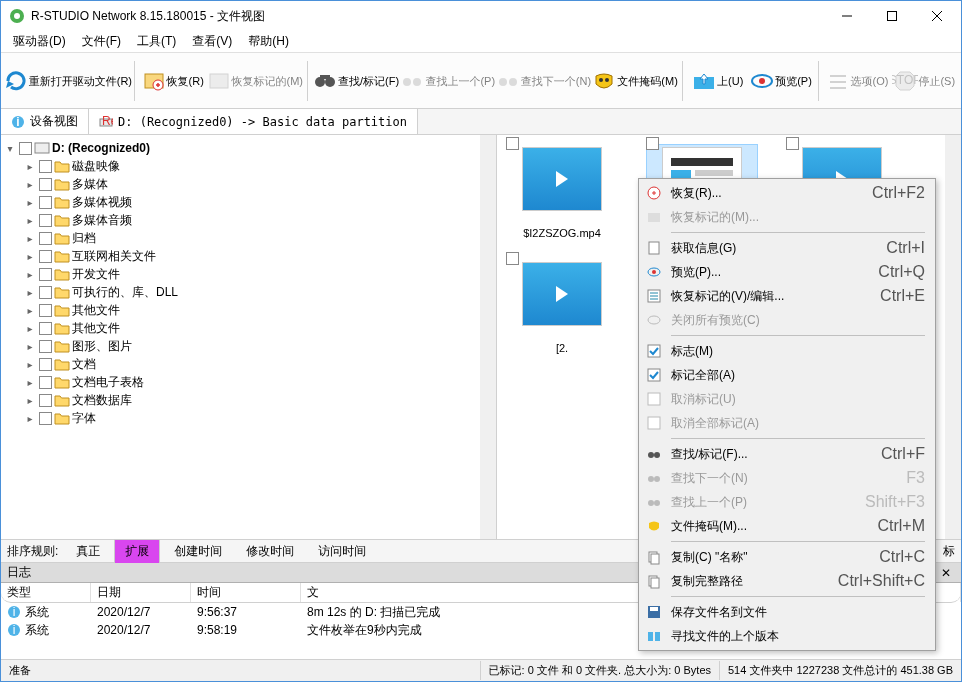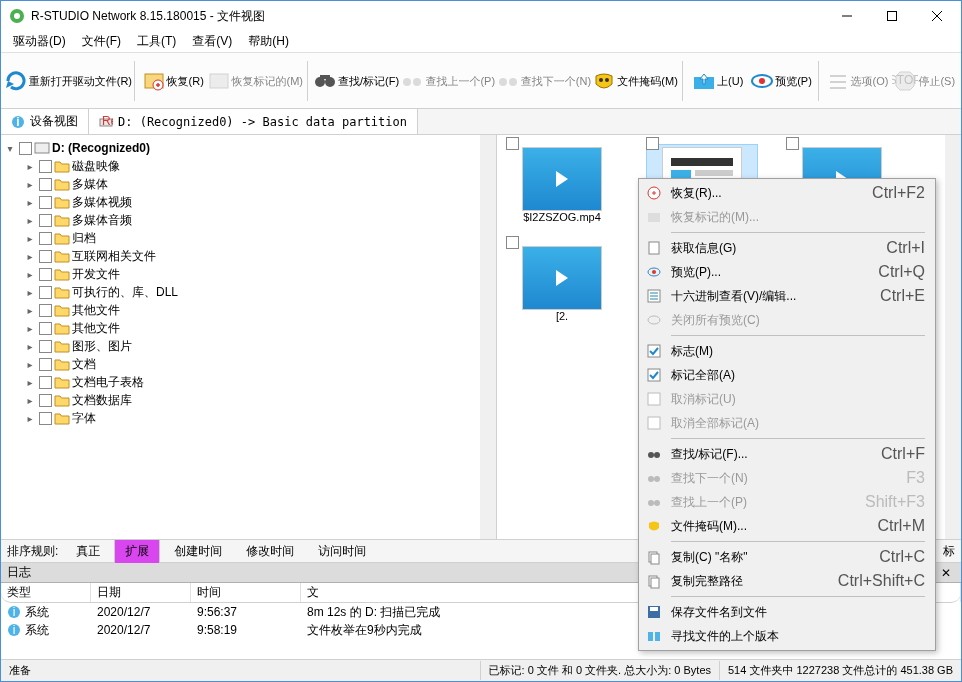--- a/index.html
+++ b/index.html
@@ -21,21 +21,21 @@
 .path-tab { display: flex; align-items: center; padding: 3px 10px; gap: 5px; cursor: pointer; background: #fff; border-right: 1px solid #d0d0d0; height: 100%; }
 .main { flex: 1; display: flex; min-height: 0; }
 .tree { width: 496px; border-right: 1px solid #d0d0d0; overflow: auto; padding: 4px 2px; position: relative; }
 .tree-row { display: flex; align-items: center; height: 18px; gap: 2px; cursor: pointer; }
 .tree-arrow { width: 14px; text-align: center; color: #666; font-size: 10px; }
 .chk { width: 13px; height: 13px; border: 1px solid #888; background: #fff; }
 .tree-label { white-space: nowrap; }
 .indent { display: inline-block; }
 .files { flex: 1; overflow: auto; padding: 10px; position: relative; }
 .file-grid { display: flex; flex-wrap: wrap; gap: 16px 30px; }
-.file-item { width: 110px; display: flex; flex-direction: column; align-items: center; gap: 0; cursor: pointer; padding: 2px; }
+.file-item { width: 110px; display: flex; flex-direction: column; align-items: center; gap: 16px; cursor: pointer; padding: 2px; }
 .file-item.selected { background: #cce8ff; outline: 1px solid #99d1ff; }
 .file-thumb { width: 80px; height: 64px; background: #fff; border: 1px solid #ccc; display: flex; align-items: center; justify-content: center; position: relative; }
 .file-thumb.video::after { content: ""; position: absolute; width: 0; height: 0; border-left: 12px solid #fff; border-top: 8px solid transparent; border-bottom: 8px solid transparent; }
 .file-thumb.video { background: linear-gradient(#3bb0e8, #1e88d0); }
 .file-thumb.image { background: #fff; }
 .file-chk { position: absolute; top: -10px; left: -16px; }
 .file-name { font-size: 11px; text-align: center; width: 100%; overflow: hidden; text-overflow: ellipsis; white-space: nowrap; }
 .ctx-menu { position: absolute; left: 638px; top: 178px; width: 298px; background: #f0f0f0; border: 1px solid #a0a0a0; box-shadow: 2px 2px 6px rgba(0,0,0,0.25); z-index: 100; padding: 2px; }
 .ctx-item { display: flex; align-items: center; height: 24px; padding: 0 8px 0 4px; gap: 8px; cursor: pointer; }
 .ctx-item.disabled { color: #999; cursor: default; }
@@ -565,21 +565,21 @@
     </div>
   <div class="ctx-item">
       <span class="ctx-ico">
         <svg width="16" height="16">
           <rect x="2" y="2" width="12" height="12" fill="#fff" stroke="#888"></rect>
           <line x1="4" y1="5" x2="12" y2="5" stroke="#28a"></line>
           <line x1="4" y1="8" x2="12" y2="8" stroke="#28a"></line>
           <line x1="4" y1="11" x2="12" y2="11" stroke="#28a"></line>
         </svg>
       </span>
-      <span class="ctx-label">十六进制查看(V)/编辑...</span>
+      <span class="ctx-label">恢复标记的(V)/编辑...</span>
       <span class="ctx-shortcut">Ctrl+E</span>
     </div>
   <div class="ctx-item disabled">
       <span class="ctx-ico">
         <svg width="16" height="16">
           <ellipse cx="8" cy="8" rx="6" ry="4" fill="none" stroke="#bbb"></ellipse>
         </svg>
       </span>
       <span class="ctx-label">关闭所有预览(C)</span>
     </div>

